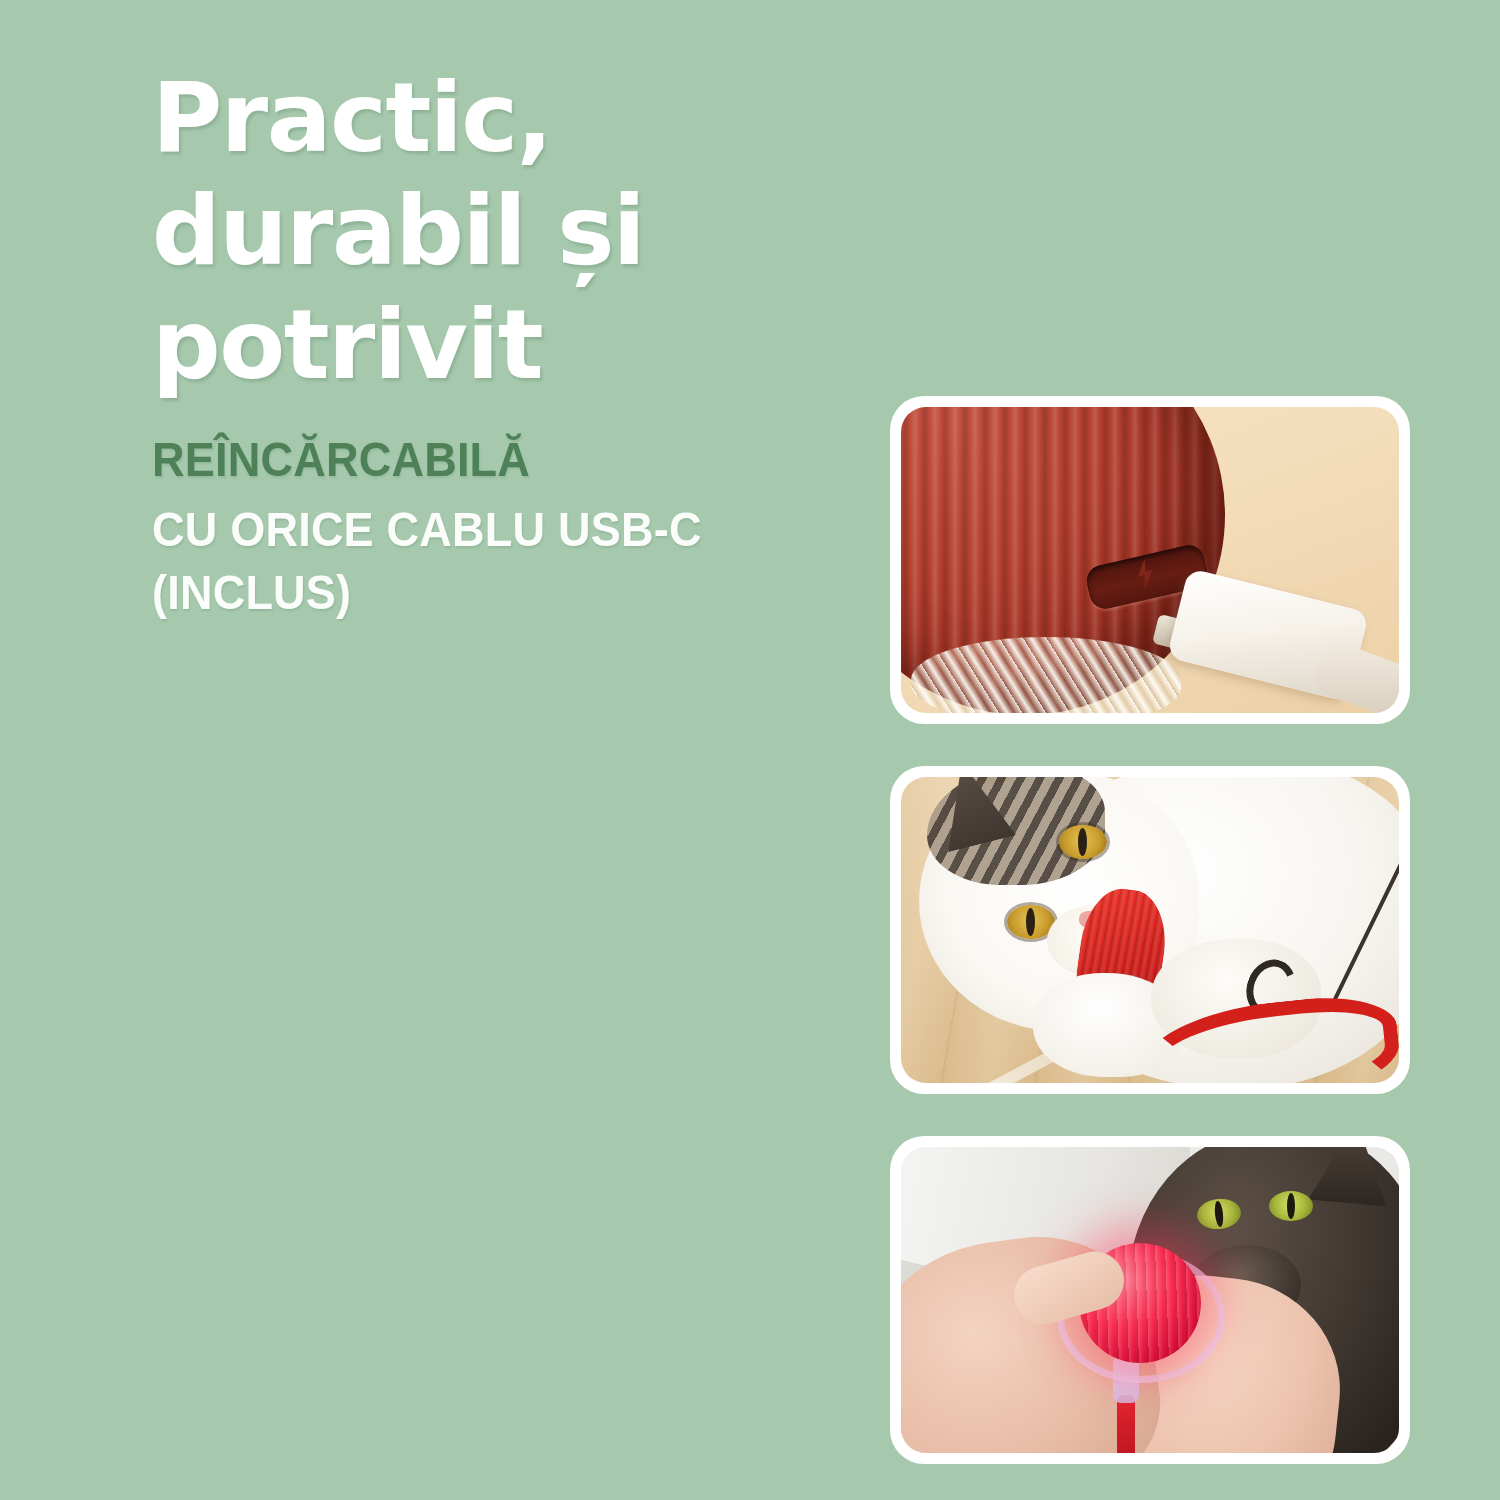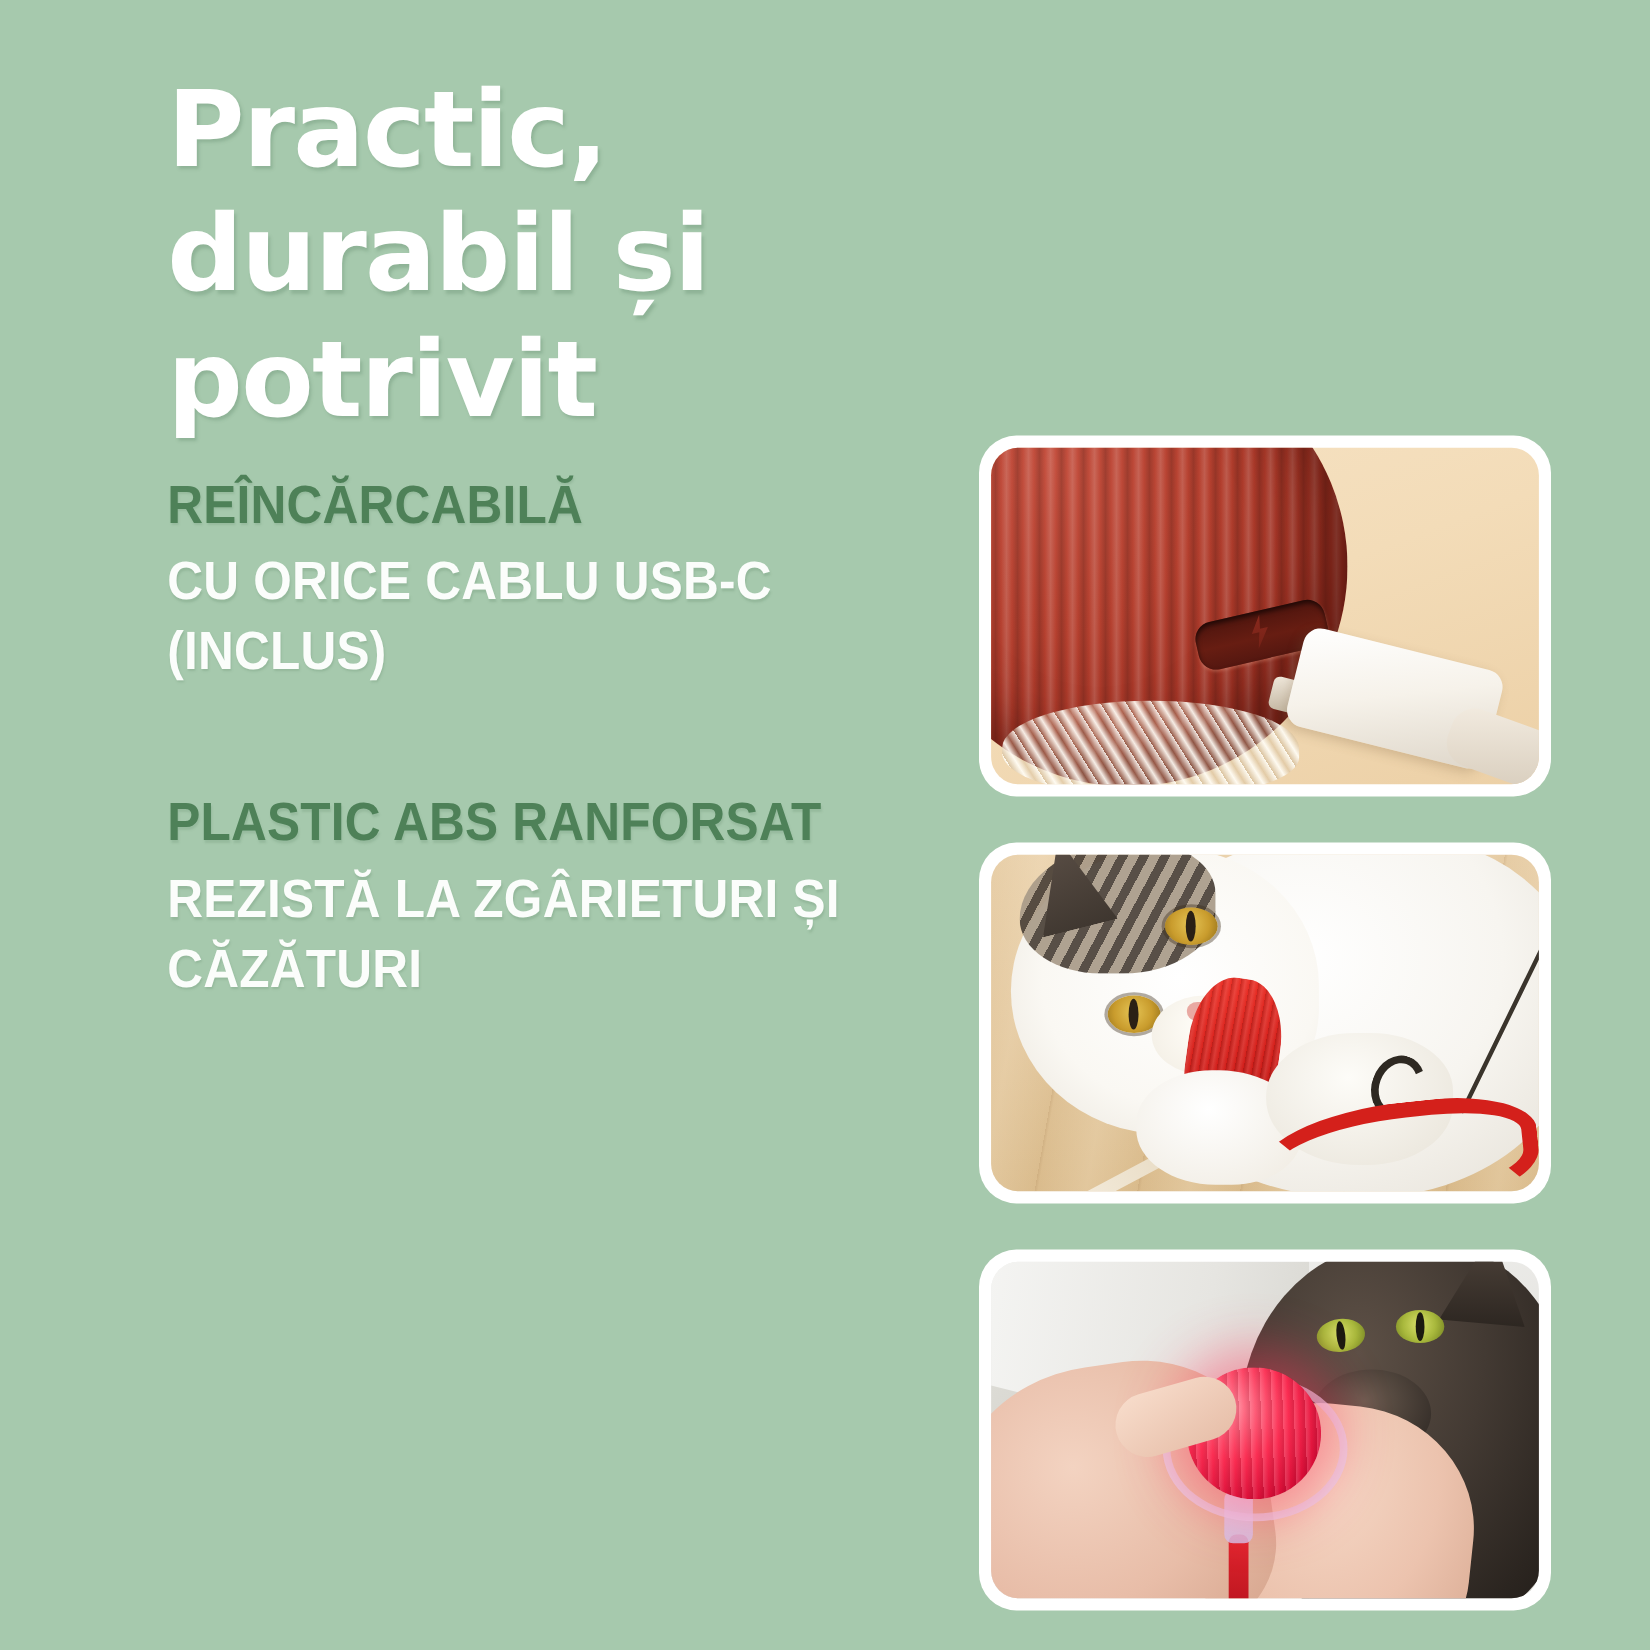--- a/index.html
+++ b/index.html
@@ -520,24 +520,20 @@
 
   <h1 class="headline">Practic, durabil și potrivit</h1>
 
   <div class="features">
 
     <div class="feature">
       <div class="feature-heading">REÎNCĂRCABILĂ</div>
       <div class="feature-body">CU ORICE CABLU USB-C (INCLUS)</div>
     </div>
 
-    <div class="feature">
-      <div class="feature-heading">PLASTIC ABS RANFORSAT</div>
-      <div class="feature-body">REZISTĂ LA ZGÂRIETURI ȘI CĂZĂTURI</div>
-    </div>
 
 
   </div>
 
   <div class="cards">
 
     <div class="card">
       <div class="photo photo-charging">
         <div class="ball"></div>
         <div class="port"></div>

